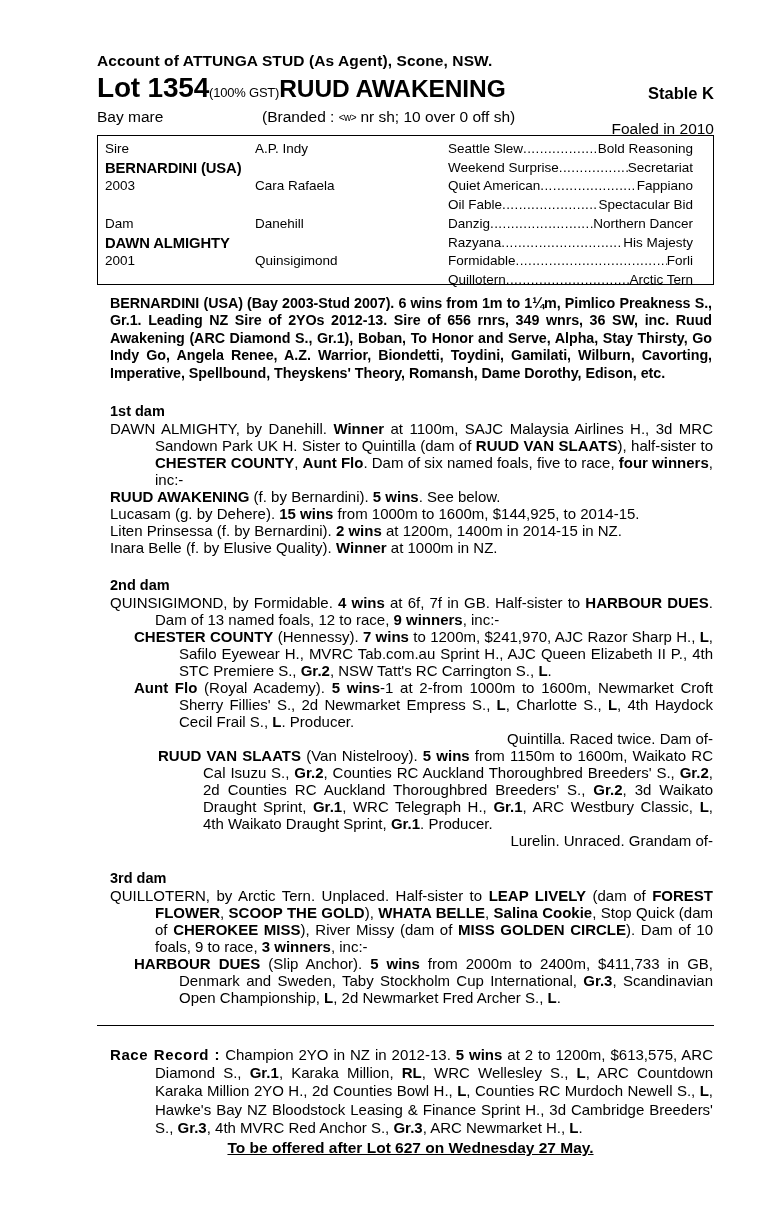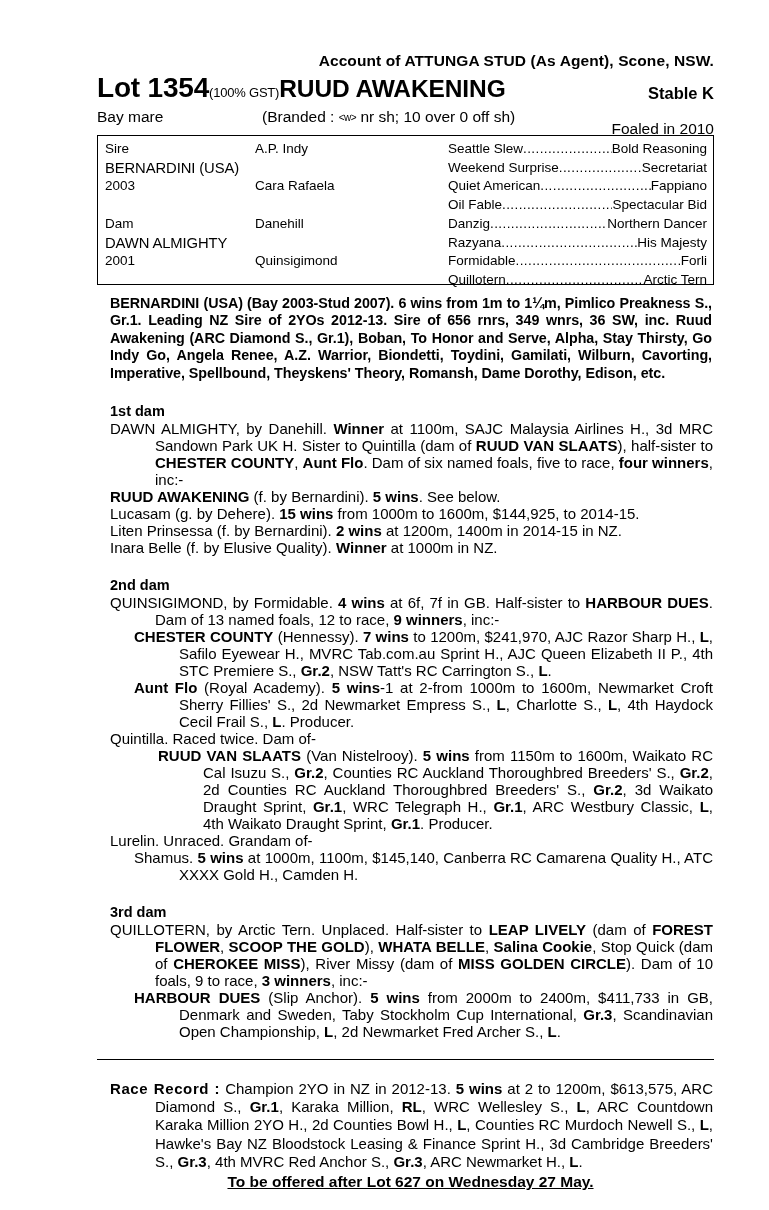--- a/index.html
+++ b/index.html
@@ -17,21 +17,21 @@
   }
   .page {
     position: absolute;
     left: 97px;
     top: 0;
     width: 617px;
   }
 
   
   .account-line {
-    text-align: right;
+    text-align: left;
     font-weight: bold;
     font-size: 15.5px;
     letter-spacing: 0.1px;
     margin-top: 52px;
     white-space: nowrap;
   }
   .lot-row {
     position: relative;
     margin-top: 7px;
     height: 27px;
@@ -94,22 +94,22 @@
     box-sizing: border-box;
   }
   .ped-col {
     position: absolute;
     top: 4px;
     font-size: 13.5px;
     line-height: 18.7px;
   }
   .ped-col.c1 { left: 7px; }
   .ped-col.c2 { left: 157px; }
-  .ped-col.c3 { left: 350px; right: 6px; }
-  .ped-bold { font-weight: normal; font-size: 14.8px; letter-spacing: -0.1px; }
+  .ped-col.c3 { left: 350px; right: 20px; }
+  .ped-bold { font-weight: bold; font-size: 14.8px; letter-spacing: -0.1px; }
   .gp-row {
     display: flex;
     align-items: baseline;
     white-space: nowrap;
     overflow: hidden;
   }
   .gp-a { flex: 0 0 auto; }
   .gp-dots {
     flex: 1 1 auto;
     overflow: hidden;
@@ -146,21 +146,21 @@
     text-justify: inter-word;
     padding-right: 1px;
   }
   .entry b { font-weight: bold; }
   .ind-a { padding-left: 58px; text-indent: -45px; }
   .ind-b { padding-left: 82px; text-indent: -45px; }
   .ind-c { padding-left: 82px; text-indent: -24px; }
   .ind-d { padding-left: 106px; text-indent: -45px; }
   .ind-e { padding-left: 58px; text-indent: -24px; }
   .flat-a { padding-left: 13px; }
-  .nojust { text-align: left; }
+  .nojust { text-align: right; }
 
   
   .rr-rule {
     border-top: 1.4px solid #000;
     margin-top: 19px;
   }
   .race-record {
     margin-top: 20px;
     font-size: 15px;
     line-height: 18.2px;
@@ -273,21 +273,20 @@
   <div class="entry ind-a">Liten Prinsessa (f. by Bernardini). <b>2 wins</b> at 1200m, 1400m in 2014-15 in NZ.</div>
   <div class="entry ind-a">Inara Belle (f. by Elusive Quality). <b>Winner</b> at 1000m in NZ.</div>
 
   <div class="section-head">2nd dam</div>
   <div class="entry" style="padding-left:58px;text-indent:-45px;">QUINSIGIMOND, by Formidable. <b>4 wins</b> at 6f, 7f in GB. Half-sister to <b>HARBOUR DUES</b>. Dam of 13 named foals, 12 to race, <b>9 winners</b>, inc:-</div>
   <div class="entry ind-b"><b>CHESTER COUNTY</b> (Hennessy). <b>7 wins</b> to 1200m, $241,970, AJC Razor Sharp H., <b>L</b>, Safilo Eyewear H., MVRC Tab.com.au Sprint H., AJC Queen Elizabeth II P., 4th STC Premiere S., <b>Gr.2</b>, NSW Tatt's RC Carrington S., <b>L</b>.</div>
   <div class="entry ind-b"><b>Aunt Flo</b> (Royal Academy). <b>5 wins</b>-1 at 2-from 1000m to 1600m, Newmarket Croft Sherry Fillies' S., 2d Newmarket Empress S., <b>L</b>, Charlotte S., <b>L</b>, 4th Haydock Cecil Frail S., <b>L</b>. Producer.</div>
   <div class="entry flat-a nojust">Quintilla. Raced twice. Dam of-</div>
   <div class="entry ind-d"><b>RUUD VAN SLAATS</b> (Van Nistelrooy). <b>5 wins</b> from 1150m to 1600m, Waikato RC Cal Isuzu S., <b>Gr.2</b>, Counties RC Auckland Thoroughbred Breeders' S., <b>Gr.2</b>, 2d Counties RC Auckland Thoroughbred Breeders' S., <b>Gr.2</b>, 3d Waikato Draught Sprint, <b>Gr.1</b>, WRC Telegraph H., <b>Gr.1</b>, ARC Westbury Classic, <b>L</b>, 4th Waikato Draught Sprint, <b>Gr.1</b>. Producer.</div>
   <div class="entry flat-a nojust">Lurelin. Unraced. Grandam of-</div>
-  <div class="entry ind-c" style="padding-left:82px;text-indent:-45px;">Shamus. <b>5 wins</b> at 1000m, 1100m, $145,140, Canberra RC Camarena Quality H., ATC XXXX Gold H., Camden H.</div>
 
   <div class="section-head">3rd dam</div>
   <div class="entry" style="padding-left:58px;text-indent:-45px;">QUILLOTERN, by Arctic Tern. Unplaced. Half-sister to <b>LEAP LIVELY</b> (dam of <b>FOREST FLOWER</b>, <b>SCOOP THE GOLD</b>), <b>WHATA BELLE</b>, <b>Salina Cookie</b>, Stop Quick (dam of <b>CHEROKEE MISS</b>), River Missy (dam of <b>MISS GOLDEN CIRCLE</b>). Dam of 10 foals, 9 to race, <b>3 winners</b>, inc:-</div>
   <div class="entry ind-b"><b>HARBOUR DUES</b> (Slip Anchor). <b>5 wins</b> from 2000m to 2400m, $411,733 in GB, Denmark and Sweden, Taby Stockholm Cup International, <b>Gr.3</b>, Scandinavian Open Championship, <b>L</b>, 2d Newmarket Fred Archer S., <b>L</b>.</div>
 
   <div class="rr-rule"></div>
   <div class="race-record"><span class="rr-label">Race Record :</span><span> Champion 2YO in NZ in 2012-13. <b>5 wins</b> at 2 to 1200m, $613,575, ARC Diamond S., <b>Gr.1</b>, Karaka Million, <b>RL</b>, WRC Wellesley S., <b>L</b>, ARC Countdown Karaka Million 2YO H., 2d Counties Bowl H., <b>L</b>, Counties RC Murdoch Newell S., <b>L</b>, Hawke's Bay NZ Bloodstock Leasing &amp; Finance Sprint H., 3d Cambridge Breeders' S., <b>Gr.3</b>, 4th MVRC Red Anchor S., <b>Gr.3</b>, ARC Newmarket H., <b>L</b>.</span></div>
   <div class="offer-line">To be offered after Lot 627 on Wednesday 27 May.</div>
 
 </div>

